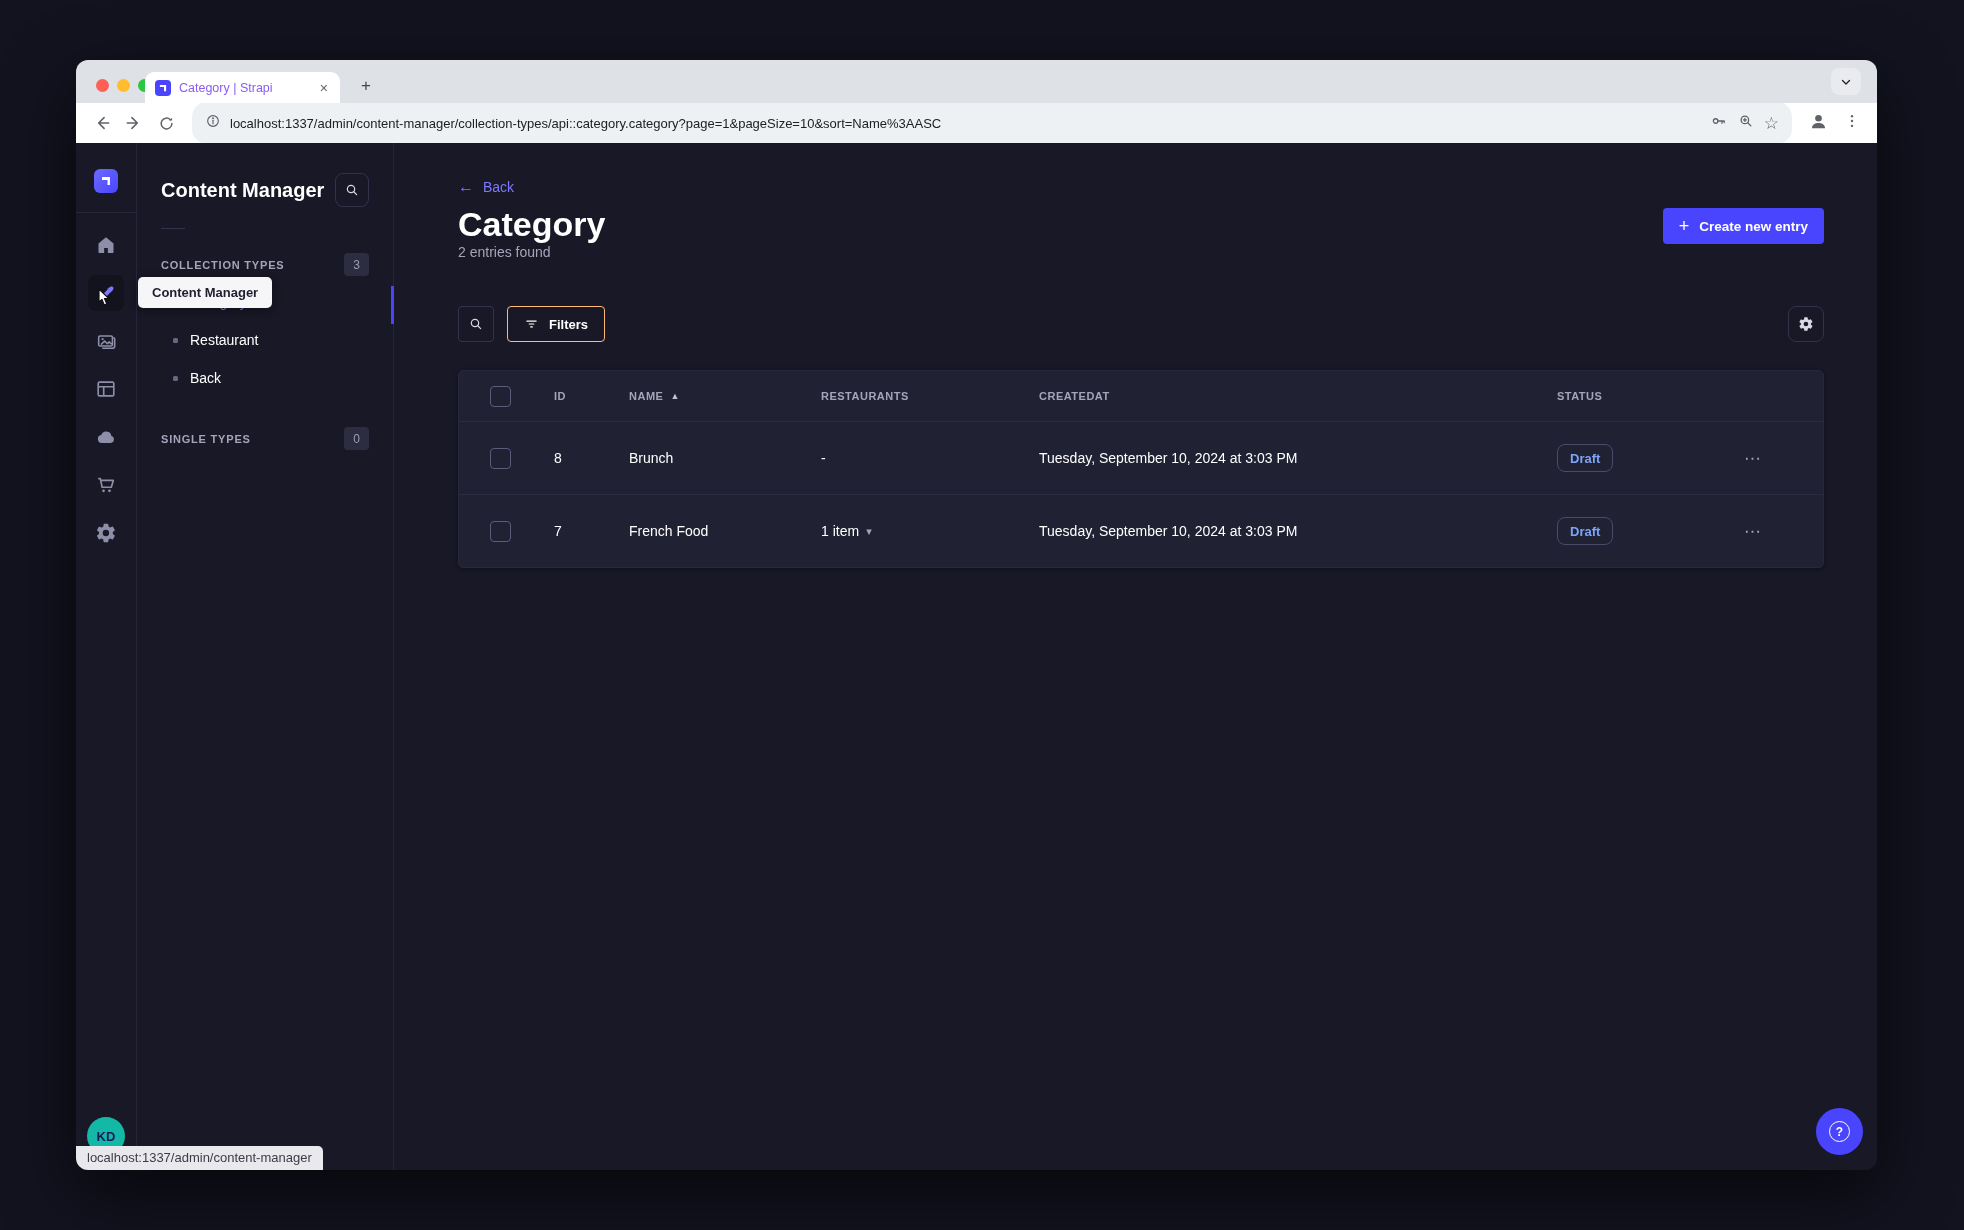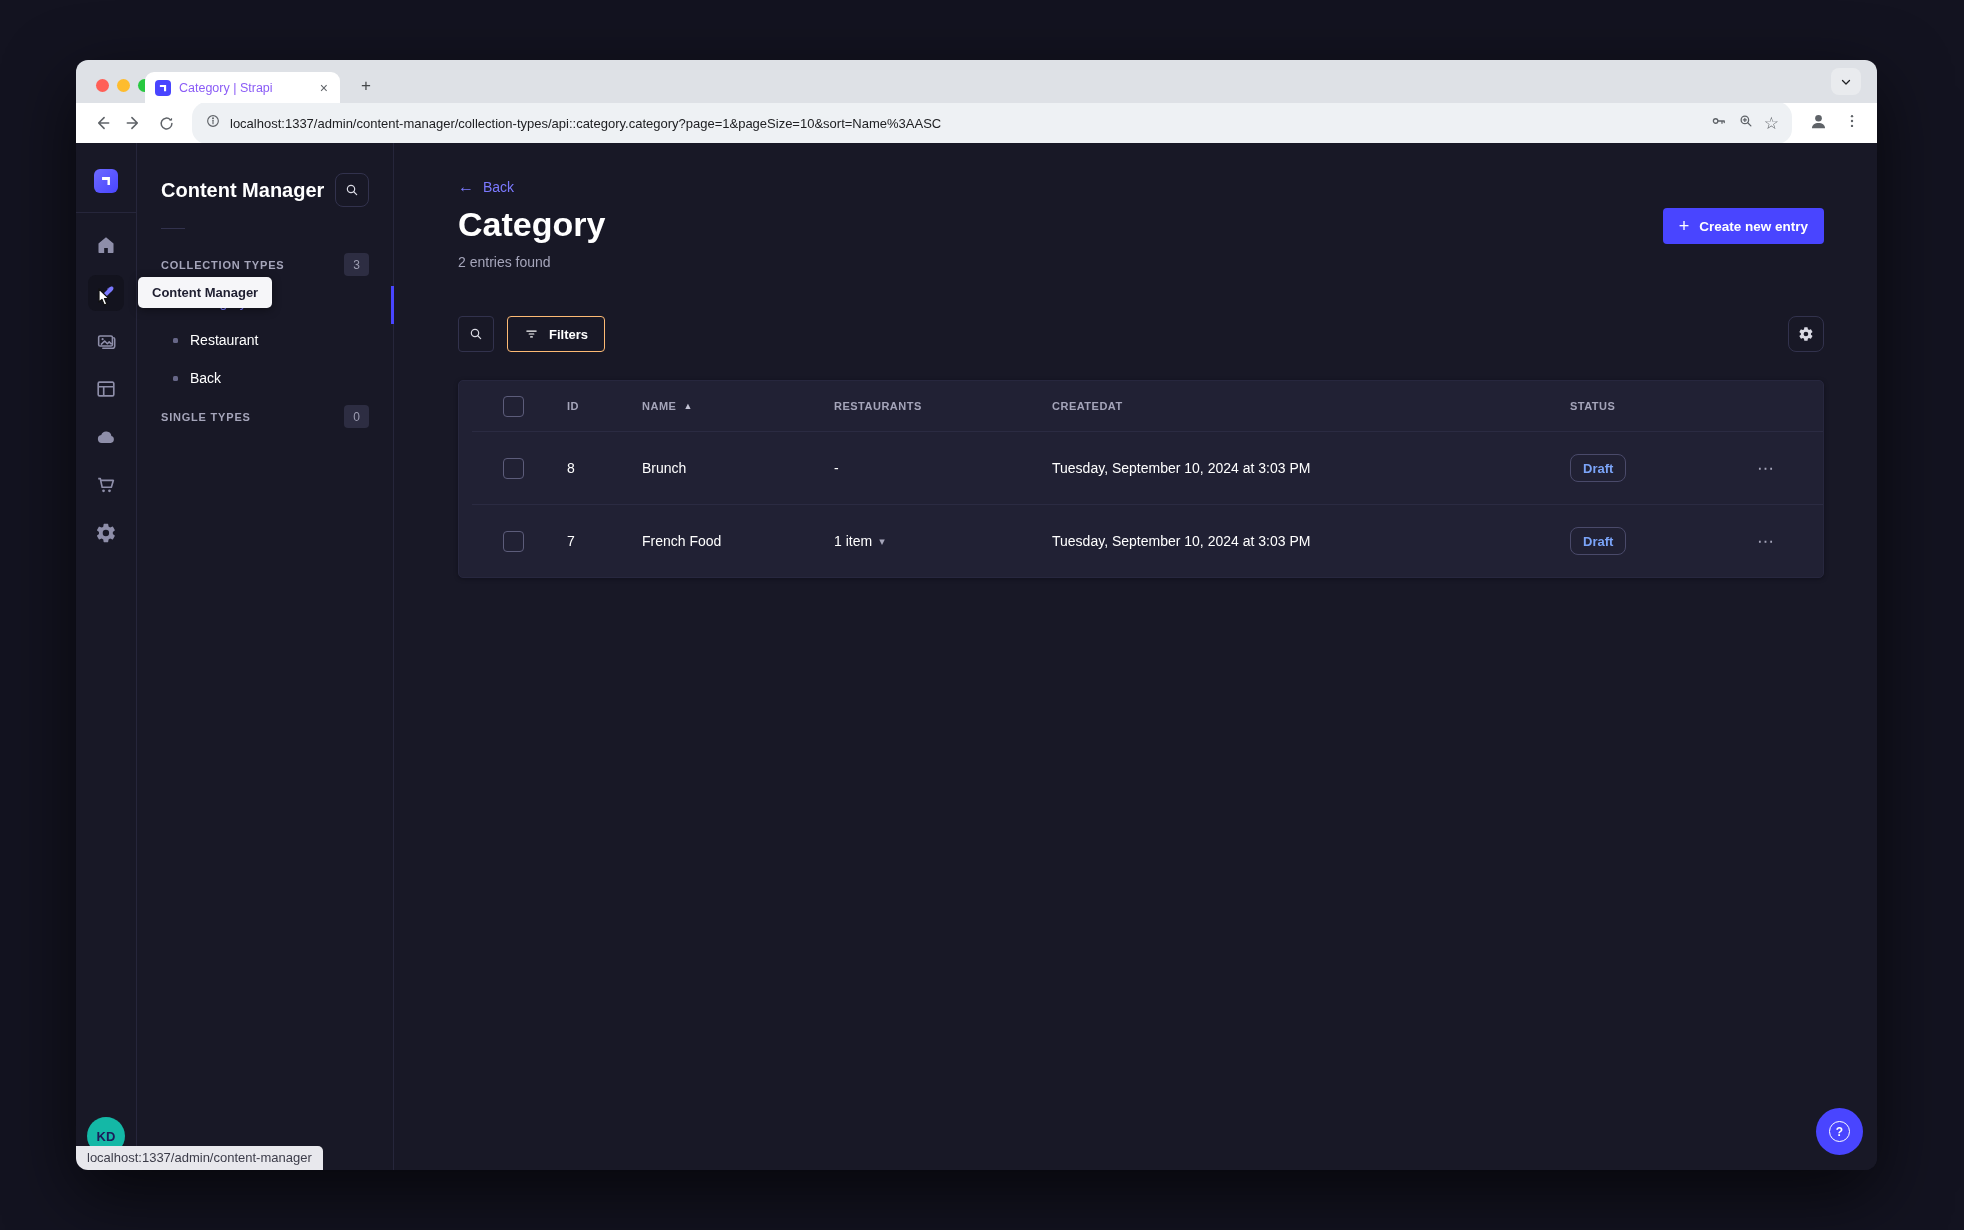--- a/index.html
+++ b/index.html
@@ -81,33 +81,33 @@
   .main { flex:1; padding:0 53px 0 64px; }
   .back-row { margin-top:36px; display:flex; align-items:center; gap:9px; width:fit-content; }
   .back-arrow { color:#7b79ff; font-size:16px; line-height:1; }
   .back-label { color:#7b79ff; font-size:14px; font-weight:500; }
   .title-row { margin-top:10px; display:flex; align-items:flex-start; justify-content:space-between; }
   .page-title { font-size:34px; font-weight:bold; color:#ffffff; line-height:1.15; }
   .create-btn { height:36px; background:#4945ff; border:none; border-radius:4px; color:#fff;
                 font-family:inherit; font-size:13.5px; font-weight:bold; display:flex; align-items:center;
                 gap:10px; padding:0 16px; margin-top:3px; }
   .plus-glyph { font-size:18px; font-weight:normal; line-height:1; }
-  .subtitle { margin-top:10px; font-size:14px; color:#a5a5ba; }
+  .subtitle { margin-top:0; font-size:14px; color:#a5a5ba; }
 
   .filters-row { margin-top:46px; display:flex; align-items:center; gap:13px; }
   .icon-btn { width:36px; height:36px; border-radius:4px; border:1px solid #32324d; background:transparent;
               display:flex; align-items:center; justify-content:center; }
   .filters-btn { height:36px; border-radius:4px; border:1px solid #fdba74; background:transparent;
                  display:flex; align-items:center; gap:10px; padding:0 16px; color:#fff;
                  font-family:inherit; font-size:13px; font-weight:bold; }
   .gear-btn { margin-left:auto; border-radius:8px; }
 
   .card { margin-top:28px; background:#212134; border-radius:5px; border:1px solid #27273e;
           box-shadow:0 1px 4px rgba(4,4,12,.35); }
-  .grid-row { display:grid; grid-template-columns:95px 75px 192px 218px 518px 182px 1fr; align-items:center;margin-left:13px; }
+  .grid-row { display:grid; grid-template-columns:95px 75px 192px 218px 518px 182px 1fr; align-items:center; }
   .thead { height:50px; }
   .th { font-size:11px; font-weight:bold; letter-spacing:.5px; color:#a5a5ba; }
   .th-name { display:flex; align-items:center; gap:7px; }
   .sort-glyph { font-size:9px; color:#c3c3d4; }
   .cb-cell { padding-left:31px; }
   .checkbox { width:21px; height:21px; border:1px solid #5c5c7a; border-radius:4px; background:transparent; }
   .trow { height:73px; border-top:1px solid #2b2b42; }
   .cell { font-size:14px; color:#ffffff; }
   .items-cell { display:flex; align-items:center; gap:7px; }
   .chev-glyph { font-size:11px; color:#a5a5ba; }
@@ -284,21 +284,21 @@
         </div>
         <div class="side-item">
           <span class="bullet"></span>
           <span>Restaurant</span>
         </div>
         <div class="side-item">
           <span class="bullet"></span>
           <span>Back</span>
         </div>
       </div>
-      <div class="section-row" style="margin-top:8px;">
+      <div class="section-row" style="margin-top:30px;">
         <span class="section-label">SINGLE TYPES</span>
         <span class="count-badge">0</span>
       </div>
       <div class="active-bar"></div>
     </div>
 
     <div class="tooltip">Content Manager</div>
     <div class="cursor">
       <svg width="22" height="24" viewBox="0 0 22 24">
           <path d="M6 2v13l3-2.6 2.2 5.6 2.6-1-2.3-5.4h4.3z" fill="#fff" stroke="#111" stroke-width="1.2" stroke-linejoin="round"></path>

